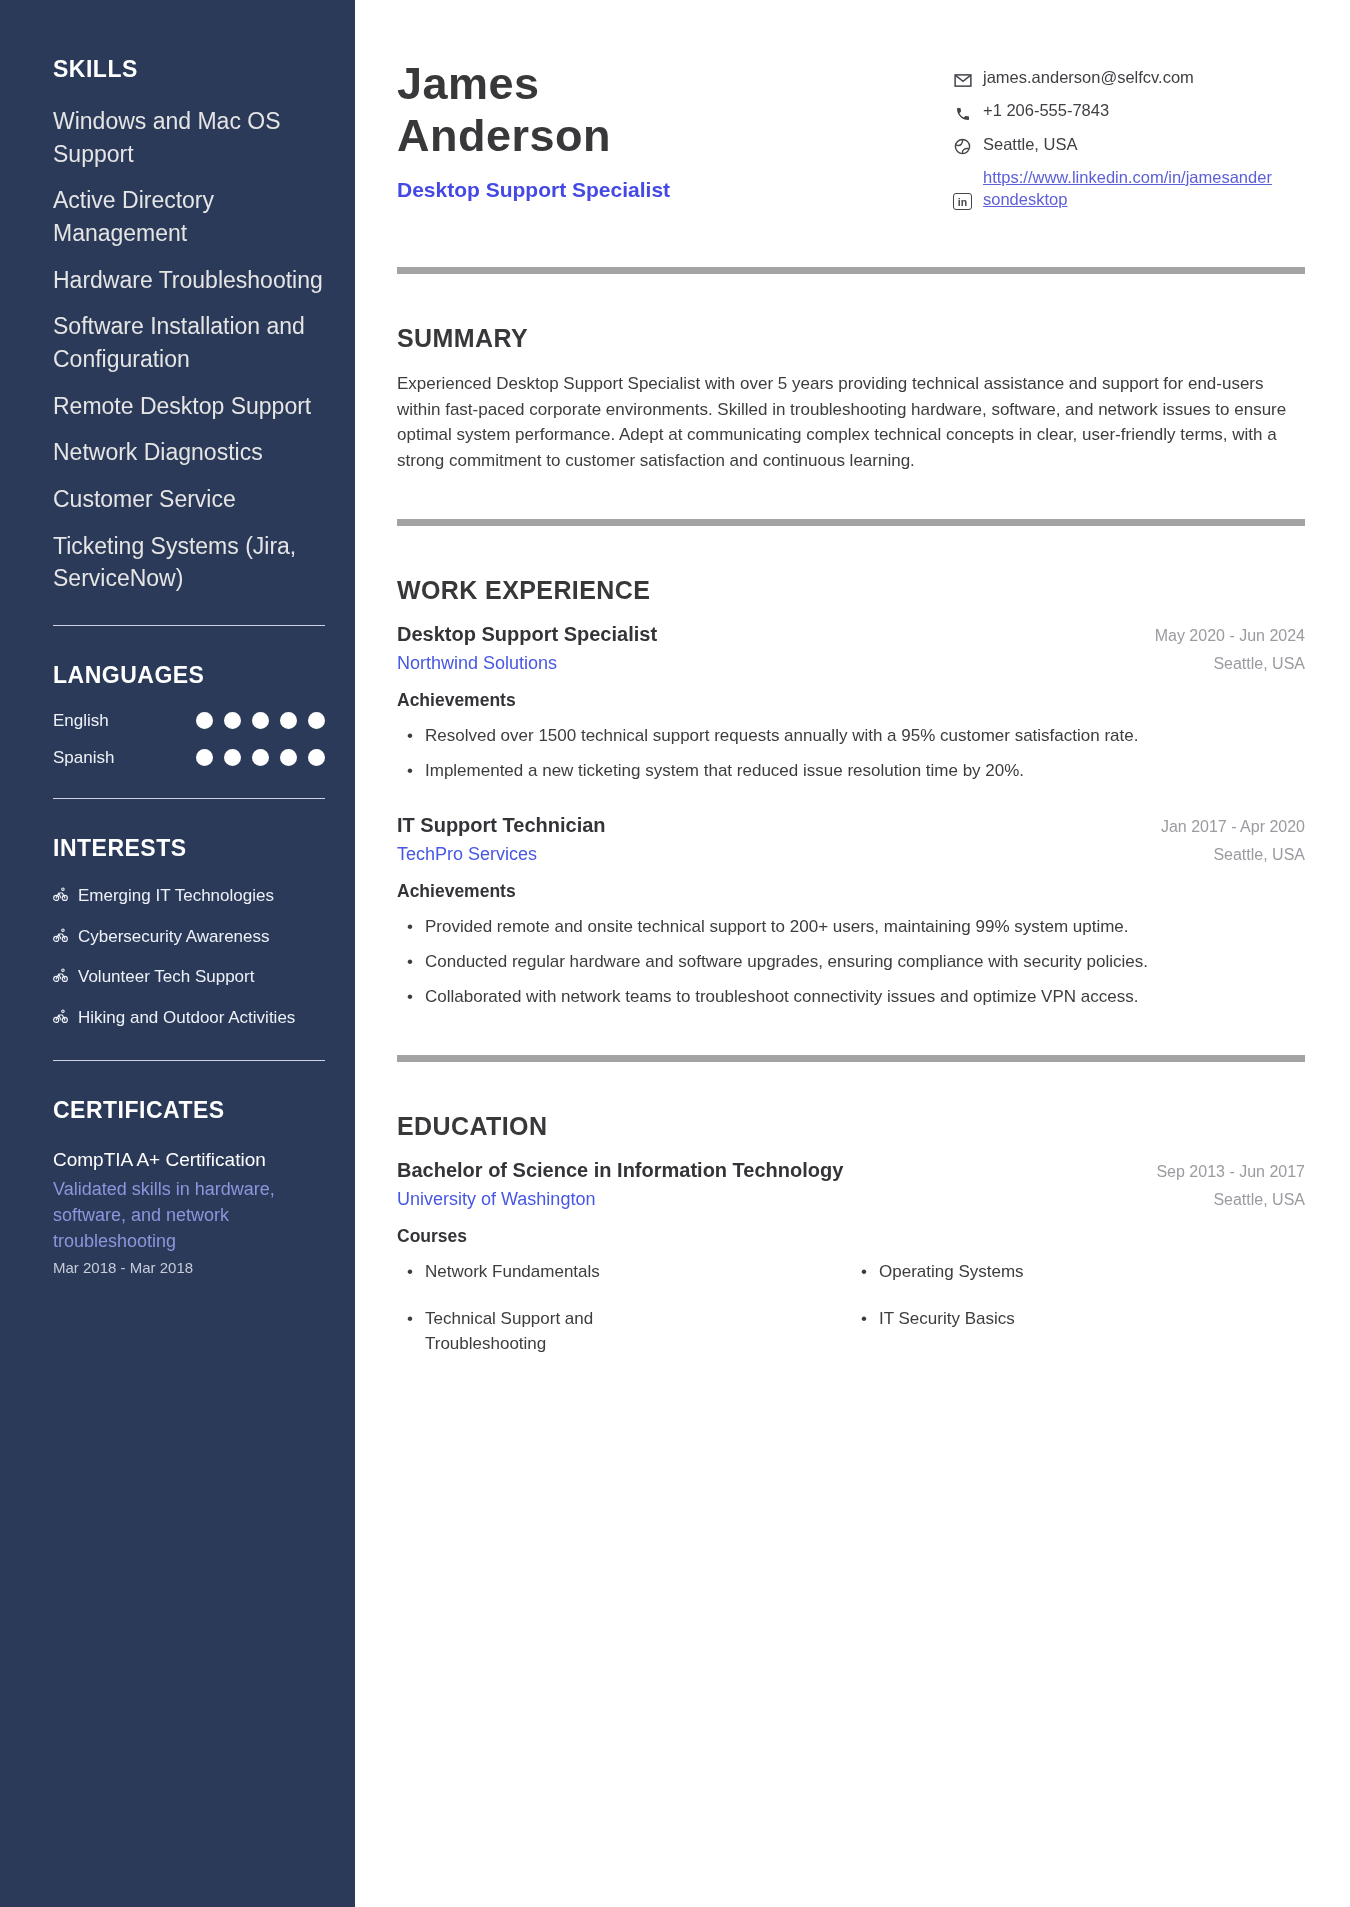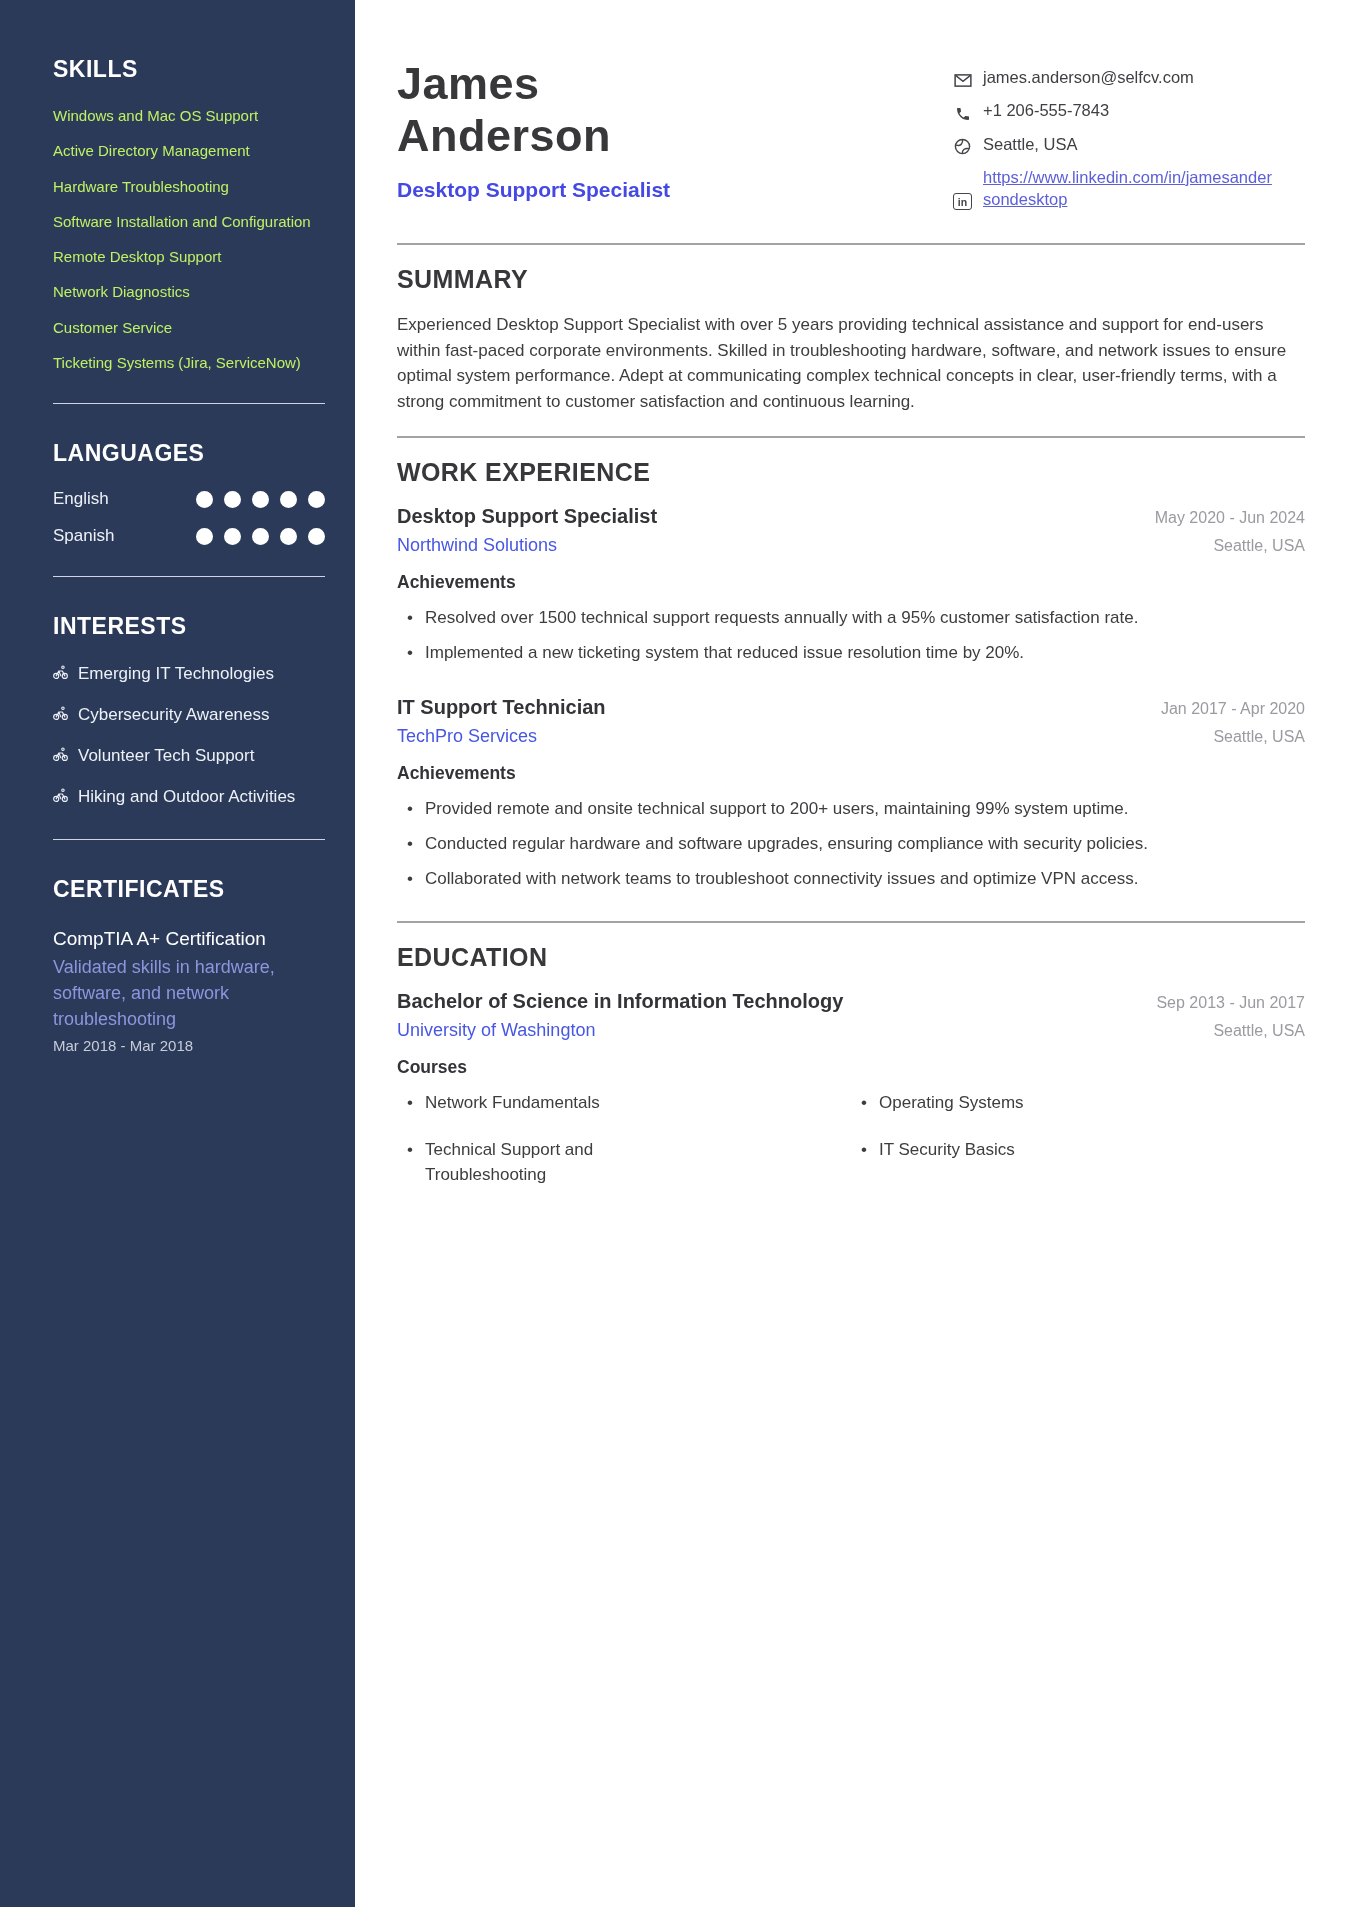--- a/index.html
+++ b/index.html
@@ -29,21 +29,21 @@
     padding:56px 30px 40px 53px;
   }
   .sb-heading{
     color:#fff;font-size:23px;font-weight:700;letter-spacing:.5px;
     margin-bottom:22px;
   }
   .sb-divider{
     border:none;border-top:1.5px solid rgba(235,240,250,.85);
     margin:30px 0 36px 0;
   }
-  .skill-item{font-size:15px;line-height:1.42;margin-bottom:14px;color:#bef264;}
+  .skill-item{font-size:23px;line-height:1.42;margin-bottom:14px;color:#e5e5e5;}
   .lang-row{display:flex;justify-content:space-between;align-items:center;margin-bottom:17px;}
   .lang-name{font-size:17px;color:#eef1f8;}
   .dots{display:flex;gap:11px;}
   .dot{width:17px;height:17px;border-radius:50%;border:2px solid #fff;display:inline-block;}
   .dot.filled{background:#fff;}
   .interest-item{display:flex;align-items:flex-start;gap:10px;margin-bottom:17px;font-size:17px;line-height:1.4;color:#eef1f8;}
   .interest-item svg{flex:none;margin-top:3px;}
   .cert-item{margin-bottom:26px;}
   .cert-name{font-size:19px;line-height:1.45;color:#fff;}
   .cert-desc{font-size:18px;line-height:1.45;color:var(--cert-desc);margin-top:2px;}
@@ -59,21 +59,21 @@
   .job-title-main{font-size:21px;font-weight:700;color:var(--accent);margin-top:16px;}
   .contact{width:352px;padding-top:8px;}
   .contact-row{display:flex;align-items:flex-end;gap:11px;margin-bottom:11px;font-size:16.5px;line-height:1.35;color:#3f3f44;}
   .contact-row .cicon{flex:none;width:19px;display:flex;justify-content:center;margin-top:1px;}
   .linkedin-link{color:var(--link);text-decoration:underline;word-break:break-all;display:inline-block;max-width:295px;}
   .li-box{
     width:36px;height:17px;border:1.6px solid #44444a;border-radius:3px;
     font-size:10.5px;font-weight:700;color:#44444a;
     display:flex;align-items:center;justify-content:center;
   }
-  .section{border-top:2px solid #a3a3a3;margin-top:22px;padding-top:20px;}
+  .section{border-top:7px solid #a3a3a3;margin-top:46px;padding-top:50px;}
   .section-heading{font-size:25px;font-weight:700;color:var(--heading);letter-spacing:.4px;margin-bottom:18px;}
   .summary-text{font-size:17px;line-height:1.5;color:var(--body);}
   .entry{margin-bottom:30px;}
   .entry-row{display:flex;justify-content:space-between;align-items:baseline;}
   .entry-title{font-size:20px;font-weight:700;color:#333338;}
   .entry-dates{font-size:16px;color:var(--muted);white-space:nowrap;}
   .entry-company{font-size:18px;color:var(--company);margin-top:7px;}
   .entry-location{font-size:16px;color:var(--muted);margin-top:7px;}
   .sub-label{font-size:17.5px;font-weight:700;color:#333338;margin-top:16px;margin-bottom:12px;}
   ul.bullets{list-style:none;}

